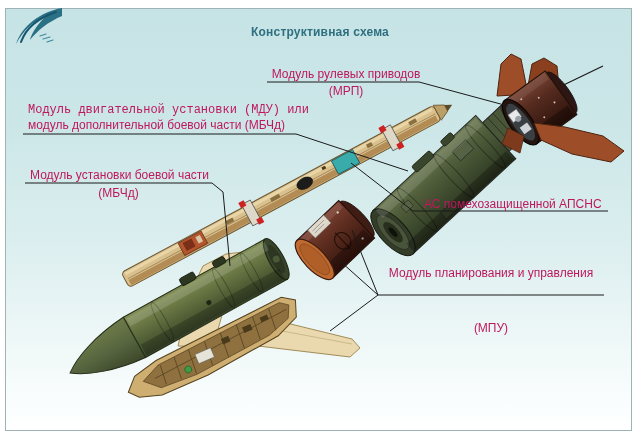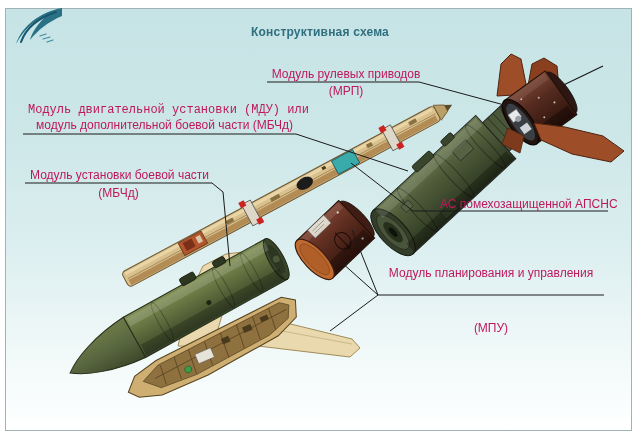--- a/index.html
+++ b/index.html
@@ -218,21 +218,21 @@
     </g>
   </g>
 </svg>
 
 <div class="title">Конструктивная схема</div>
 
 <div class="lbl ctr" style="left:260px;top:67px;width:172px;">Модуль рулевых приводов</div>
 <div class="lbl ctr" style="left:260px;top:84px;width:172px;">(МРП)</div>
 
 <div class="lbl" style="left:28px;top:103px;font-family:Liberation Mono, monospace;">Модуль двигательной установки (МДУ) или</div>
-<div class="lbl" style="left:28px;top:118px;margin-left:8px;">модуль дополнительной боевой части (МБЧд)</div>
+<div class="lbl" style="left:28px;top:118px;">модуль дополнительной боевой части (МБЧд)</div>
 
 <div class="lbl" style="left:30px;top:168px;">Модуль установки боевой части</div>
 <div class="lbl ctr" style="left:25px;top:186px;width:187px;">(МБЧд)</div>
 
-<div class="lbl" style="left:440px;top:197px;">АС помехозащищенной АПСНС</div>
+<div class="lbl" style="left:424px;top:197px;">АС помехозащищенной АПСНС</div>
 
 <div class="lbl ctr" style="left:378px;top:266px;width:226px;">Модуль планирования и управления</div>
 <div class="lbl ctr" style="left:378px;top:298px;width:226px;margin-top:23px;">(МПУ)</div>
 
 </body></html>

